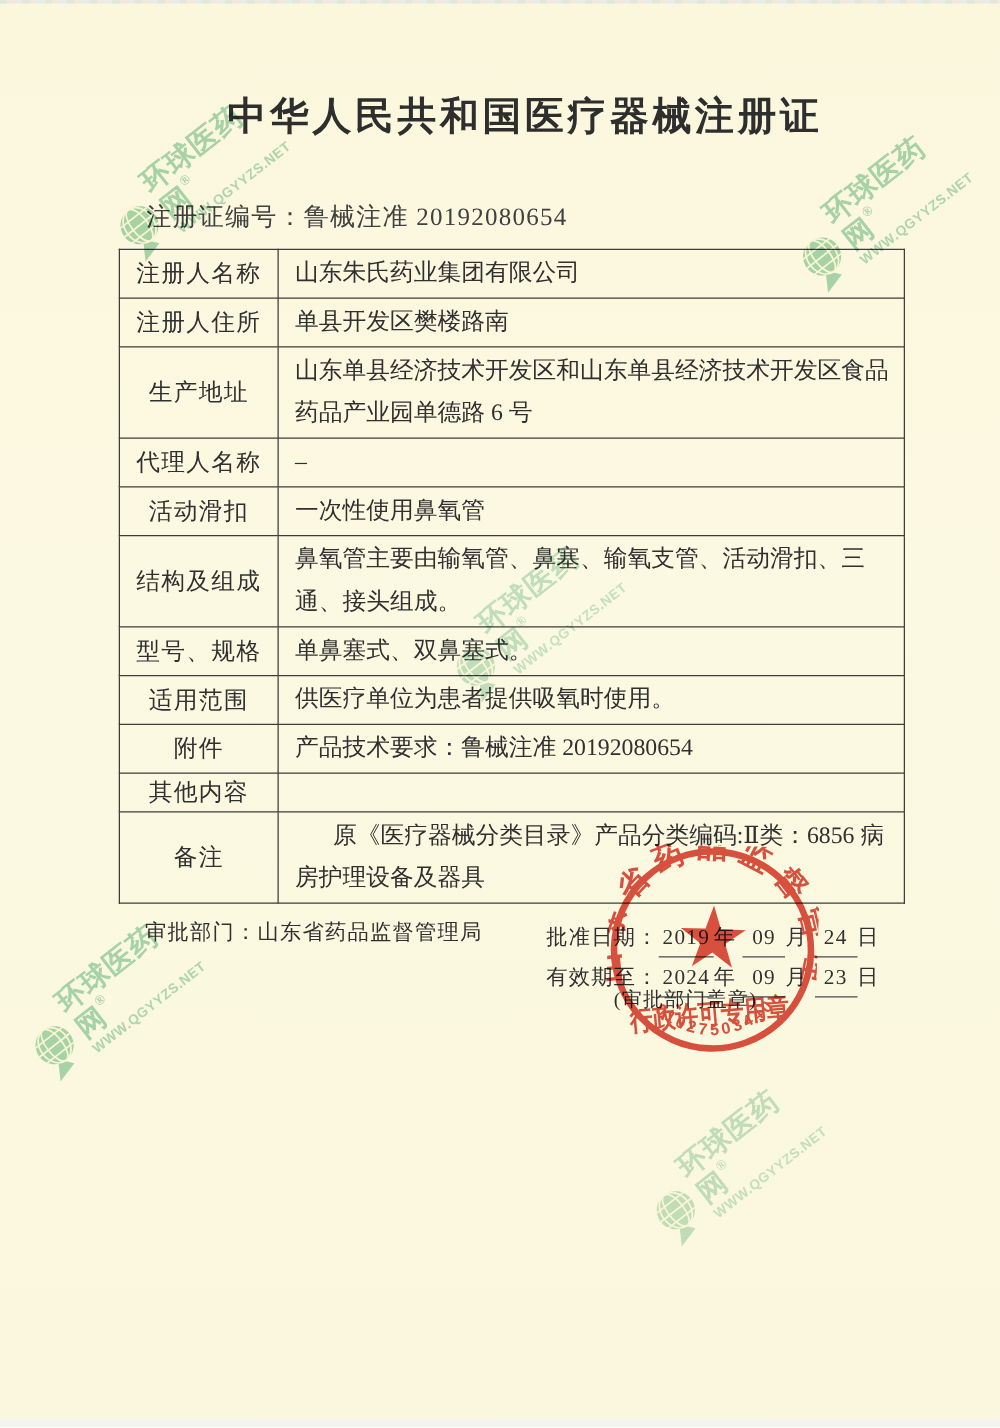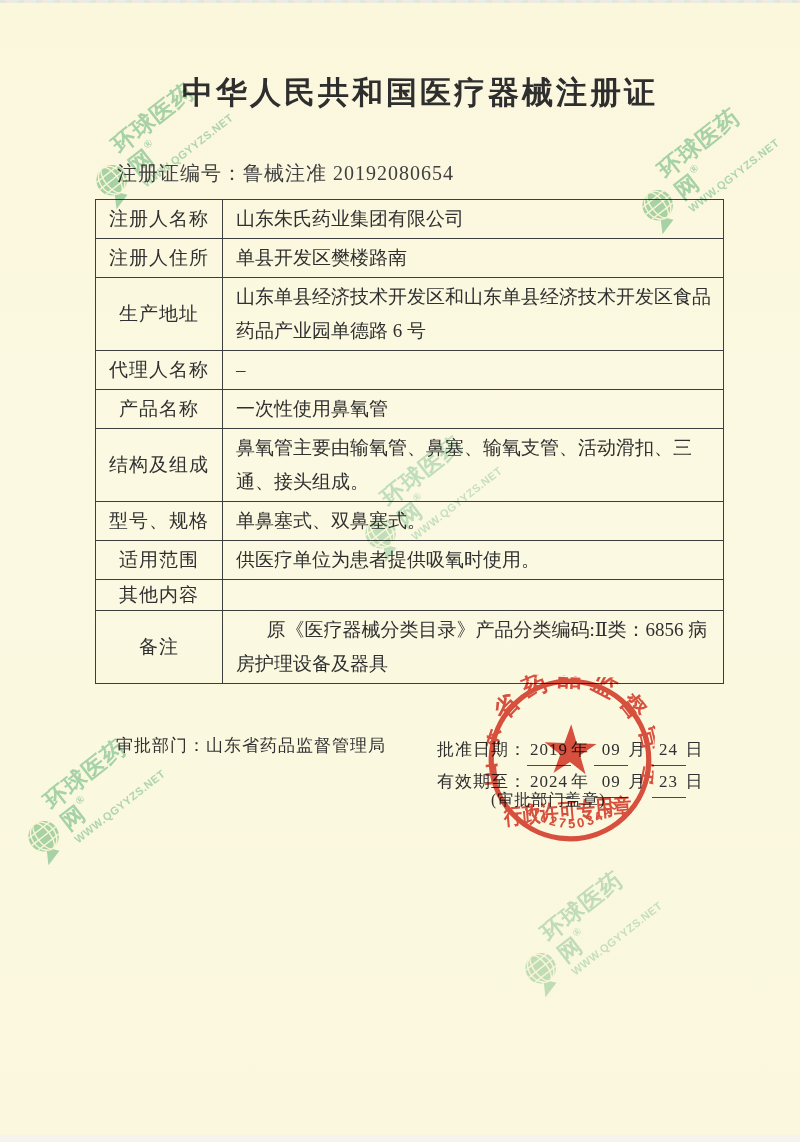--- a/index.html
+++ b/index.html
@@ -115,34 +115,38 @@
   </tr>
   <tr style="height:73px">
     <td class="lbl">生产地址</td>
     <td class="val">山东单县经济技术开发区和山东单县经济技术开发区食品药品产业园单德路 6 号</td>
   </tr>
   <tr style="height:37px">
     <td class="lbl">代理人名称</td>
     <td class="val">–</td>
   </tr>
   <tr style="height:37px">
-    <td class="lbl">产品名称</td>
+    <td class="lbl">活动滑扣</td>
     <td class="val">一次性使用鼻氧管</td>
   </tr>
   <tr style="height:73px">
     <td class="lbl">结构及组成</td>
     <td class="val">鼻氧管主要由输氧管、鼻塞、输氧支管、活动滑扣、三通、接头组成。</td>
   </tr>
   <tr style="height:37px">
     <td class="lbl">型号、规格</td>
     <td class="val">单鼻塞式、双鼻塞式。</td>
   </tr>
   <tr style="height:37px">
     <td class="lbl">适用范围</td>
     <td class="val">供医疗单位为患者提供吸氧时使用。</td>
+  </tr>
+  <tr style="height:37px">
+    <td class="lbl">附件</td>
+    <td class="val">产品技术要求：鲁械注准 20192080654</td>
   </tr>
   <tr style="height:31px">
     <td class="lbl">其他内容</td>
     <td class="val"></td>
   </tr>
   <tr class="remark" style="height:52px">
     <td class="lbl">备注</td>
     <td class="val">原《医疗器械分类目录》产品分类编码:Ⅱ类：6856 病房护理设备及器具</td>
   </tr>
 </tbody>

